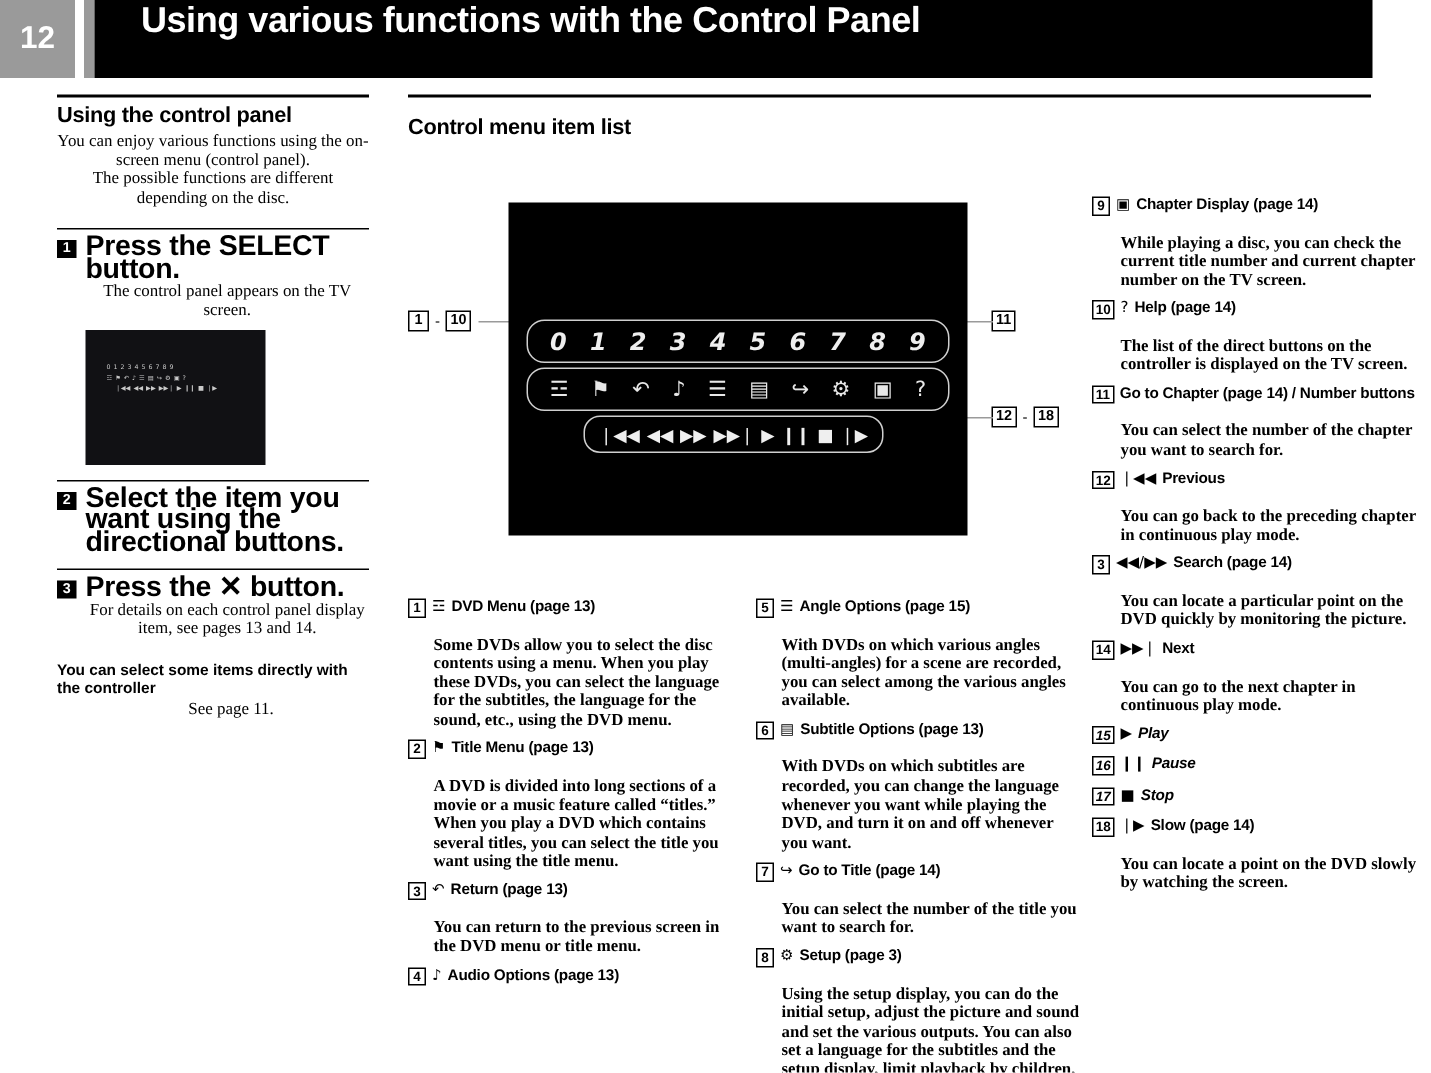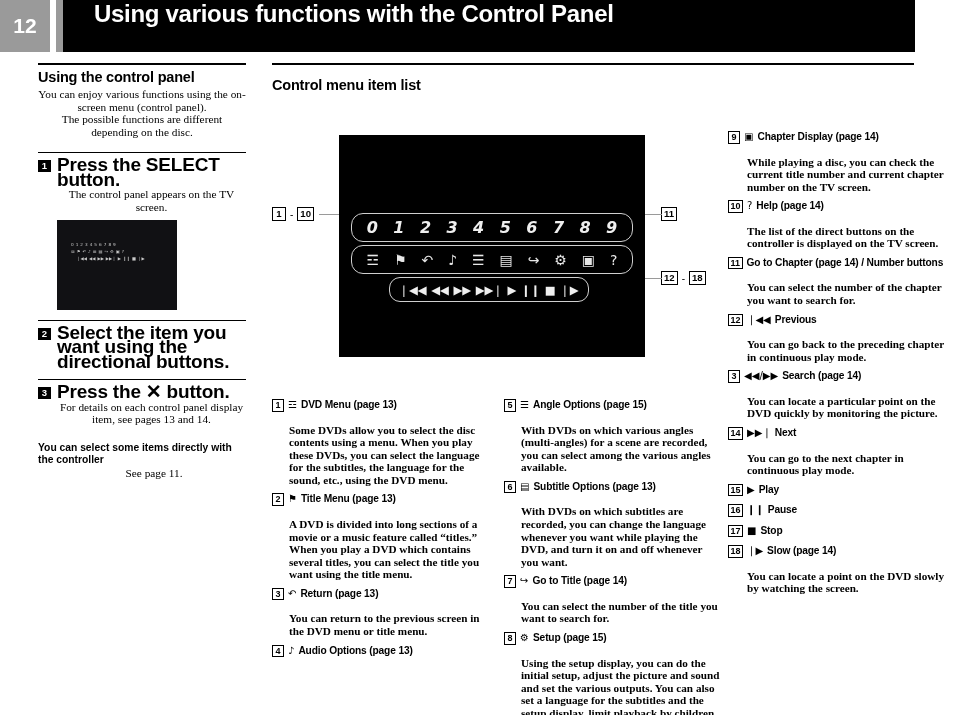--- a/index.html
+++ b/index.html
@@ -157,21 +157,21 @@
     font-family:"Liberation Sans", sans-serif;
     font-weight:bold; font-size:10.2px; line-height:13px;
     letter-spacing:-0.15px;
   }
   .ibody {
     margin-left:17px; margin-top:12px;
     font-family:"Liberation Serif", serif;
     font-size:11.2px; line-height:12.6px;font-weight:bold;
   }
   .list-col.c3 .ibody { margin-left:19px; }
-  .item.compact { margin-bottom:7px; }
+  .item.compact { margin-bottom:7px;font-style:italic; }
 </style>
 </head>
 <body>
 
 <div class="header">
   <div class="hdr-pagebox">
     <span class="hdr-pagenum">12</span>
   </div>
   <div class="hdr-gap"></div>
   <div class="hdr-gray2"></div>
@@ -383,21 +383,21 @@
         <span class="inum">7</span>
         <span class="iicon">↪</span>
         <span class="ilabel">Go to Title (page 14)</span>
       </div>
       <div class="ibody">You can select the number of the title you want to search for.</div>
     </div>
     <div class="item">
       <div class="item-head">
         <span class="inum">8</span>
         <span class="iicon">⚙</span>
-        <span class="ilabel">Setup (page 15)</span>
+        <span class="ilabel">Setup (page 3)</span>
       </div>
       <div class="ibody">Using the setup display, you can do the initial setup, adjust the picture and sound and set the various outputs.  You can also set a language for the subtitles and the setup display, limit playback by children, and so on.</div>
     </div>
   </div>
 
   <div class="list-col c3" style="top:-268px;">
     <div class="item">
       <div class="item-head">
         <span class="inum">9</span>
         <span class="iicon">▣</span>

